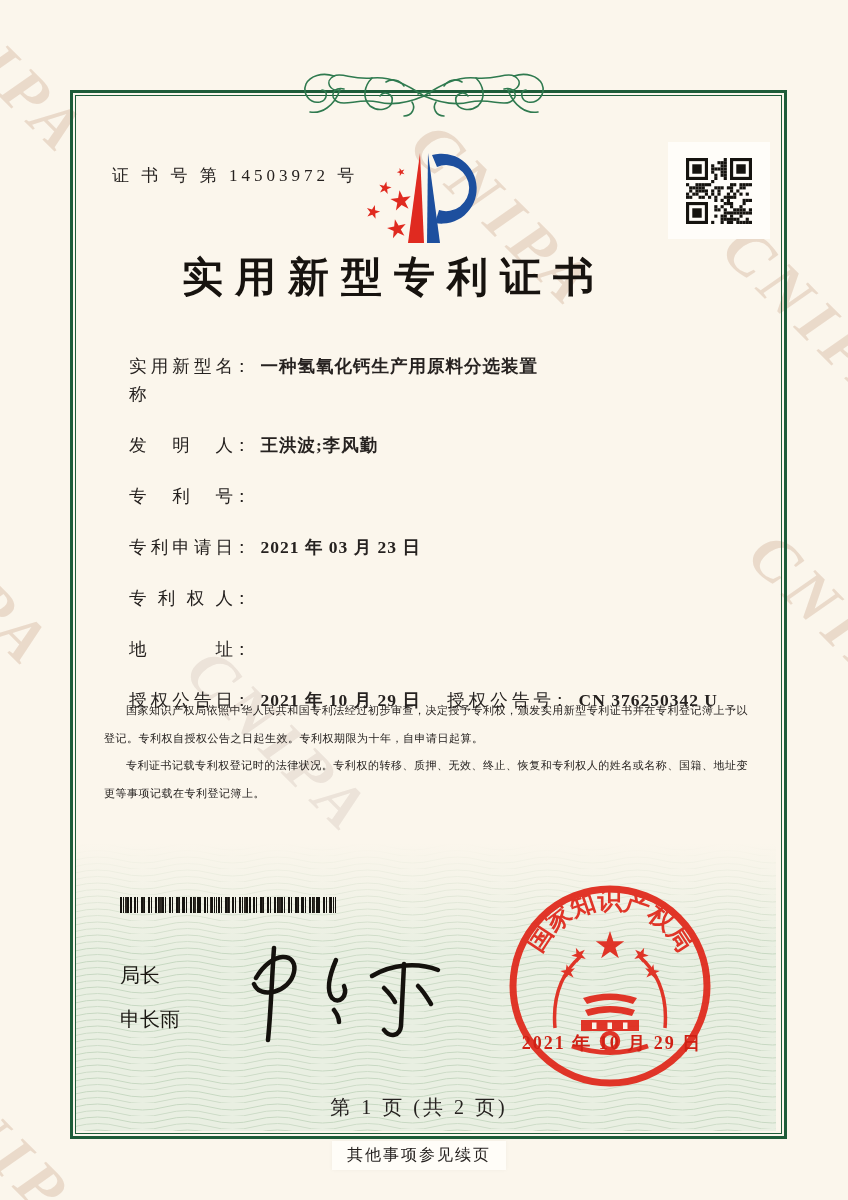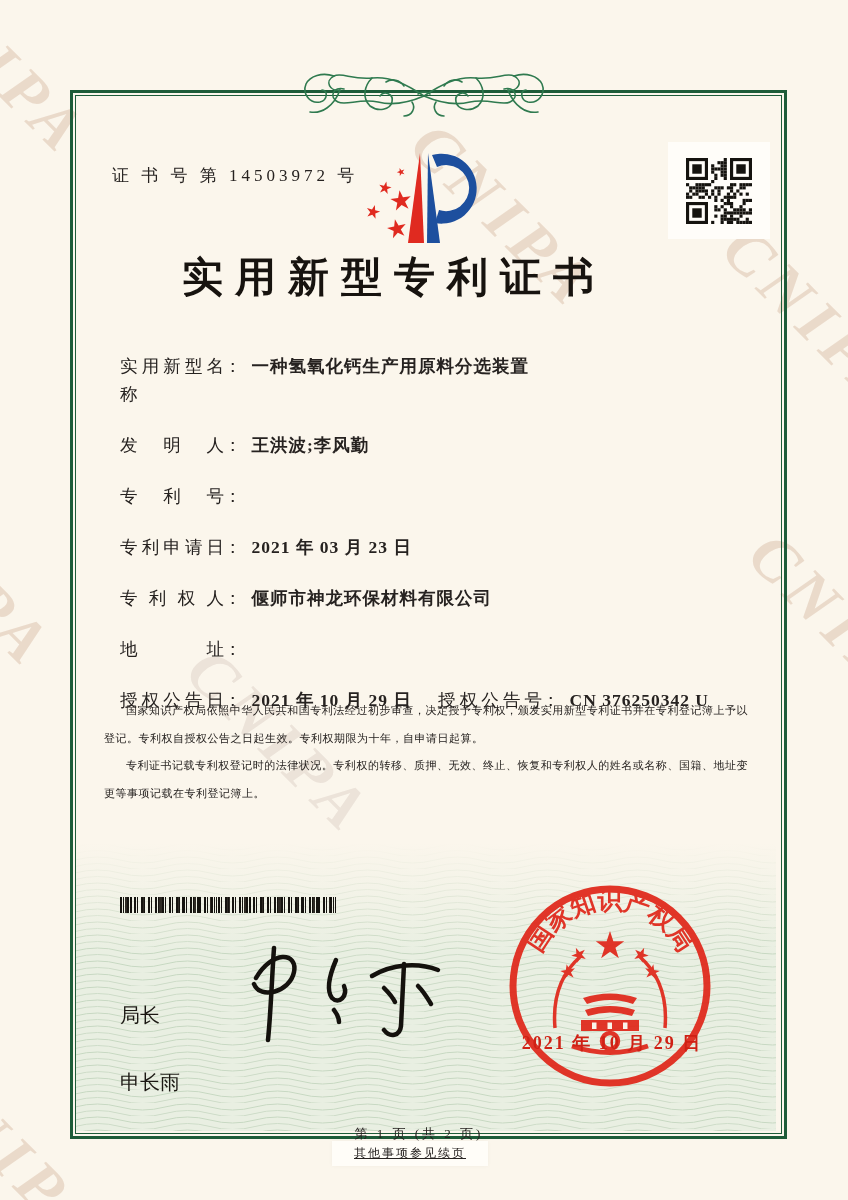--- a/index.html
+++ b/index.html
@@ -29,48 +29,48 @@
   .logo{position:absolute;left:352px;top:146px;z-index:5;}
 
   .qrpatch{position:absolute;left:668px;top:142px;width:102px;height:97px;background:#fffdf9;z-index:5;
            display:flex;align-items:center;justify-content:center;}
 
   .title{position:absolute;left:0;top:250px;width:788px;text-align:center;font-size:41px;
          font-weight:bold;letter-spacing:12px;color:#17130f;z-index:5;}
 
   .fields{position:absolute;left:120px;top:352px;width:648px;z-index:5;font-size:17.5px;}
   .frow{display:flex;line-height:28px;margin-bottom:23px;position:relative;}
-  .flabel{display:inline-block;width:104px;text-align:justify;text-align-last:justify;flex:none;}
+  .flabel{display:inline-block;width:104px;text-align:justify;text-align-last:justify;flex:none;margin-left:9px;}
   .fcolon{flex:none;}
   .fvalue{margin-left:10px;letter-spacing:1px;white-space:nowrap;font-weight:bold;}
   .grant2{position:absolute;left:318px;top:0;display:flex;}
 
   .paras{position:absolute;left:104px;top:697px;width:644px;z-index:5;font-size:11px;
          line-height:27.5px;text-align:justify;}
   .paras p{margin:0;text-indent:2em;letter-spacing:0.5px;}
 
   .barcode{position:absolute;left:120px;top:897px;width:216px;height:16px;z-index:5;
     background-image:
       repeating-linear-gradient(90deg,#15130f 0 2px,rgba(0,0,0,0) 2px 3px,#15130f 3px 4px,rgba(0,0,0,0) 4px 7px),
       repeating-linear-gradient(90deg,rgba(0,0,0,0) 0 5px,#2e2a24 5px 8px,rgba(0,0,0,0) 8px 11px,#15130f 11px 12px,rgba(0,0,0,0) 12px 17px);}
 
   .sig-block{position:absolute;left:120px;top:962px;z-index:5;
              font-family:"Liberation Sans","DejaVu Sans",sans-serif;font-size:20px;color:#1b1813;}
-  .sig-block div{margin-bottom:17px;margin-top:40px;}
+  .sig-block div{margin-bottom:17px;}
   .signature{position:absolute;left:238px;top:940px;z-index:6;}
 
   .seal{position:absolute;left:502px;top:878px;z-index:6;}
   .seal-date{position:absolute;left:512px;top:1031px;width:200px;text-align:center;z-index:7;
              color:#cf2115;font-size:18px;font-weight:bold;letter-spacing:2px;}
 
-  .pageinfo{position:absolute;left:0;top:1094px;width:838px;text-align:center;font-size:13px;
-            letter-spacing:3px;z-index:5;margin-top:31px;}
-
-  .footnote{position:absolute;left:332px;top:1141px;background:#fffdf8;padding:4px 22px;
-            font-size:12px;letter-spacing:2px;z-index:5;box-shadow:0 0 4px rgba(0,0,0,0.04);text-decoration:underline;}
+  .pageinfo{position:absolute;left:0;top:1094px;width:838px;text-align:center;font-size:20px;
+            letter-spacing:3px;z-index:5;}
+
+  .footnote{position:absolute;left:332px;top:1141px;background:#fffdf8;padding:4px 15px;
+            font-size:16px;letter-spacing:2px;z-index:5;box-shadow:0 0 4px rgba(0,0,0,0.04);}
 </style>
 </head>
 <body>
 
 <div id="page">
 
   <svg class="waves" width="701" height="288">
     <defs>
       <pattern id="wv" width="90" height="13" patternUnits="userSpaceOnUse">
         <path d="M0,4 Q22.5,-2 45,4 T90,4" fill="none" stroke="#c7d8c2" stroke-width="1"></path>
@@ -287,21 +287,20 @@
         <span class="fcolon">：</span>
     </div>
     <div class="frow">
       <span class="flabel">专利申请日</span>
         <span class="fcolon">：</span>
       <span class="fvalue">2021 年 03 月 23 日</span>
     </div>
     <div class="frow">
       <span class="flabel">专利权人</span>
         <span class="fcolon">：</span>
-      <span class="fvalue">偃师市神龙环保材料有限公司</span>
     </div>
     <div class="frow">
       <span class="flabel">地址</span>
         <span class="fcolon">：</span>
     </div>
     <div class="frow">
       <span class="flabel">授权公告日</span>
         <span class="fcolon">：</span>
       <span class="fvalue">2021 年 10 月 29 日</span>
       <span class="grant2">

